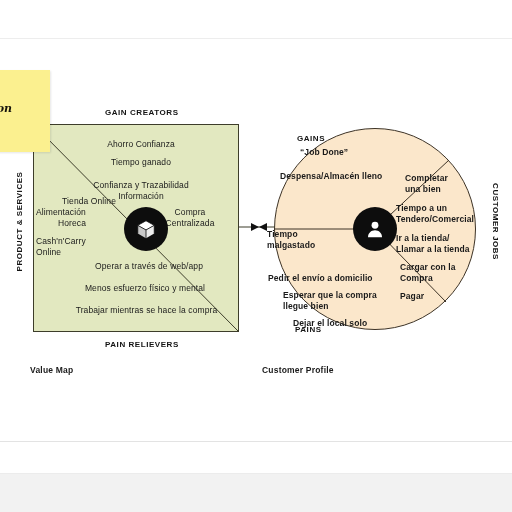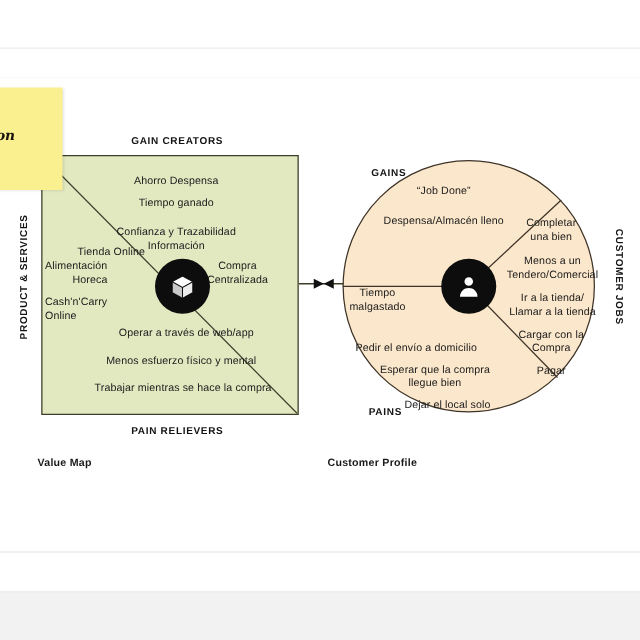--- a/index.html
+++ b/index.html
@@ -83,22 +83,23 @@
     left: 274px; top: 66px;
     width: 202px; height: 202px;
     pointer-events: none;
   }
 
   .ci-label {
     position: absolute;
     color: #1a1a1a;
     font-size: 8.5px;
     line-height: 12px;
-    text-align: center;
+    text-align: left;
     letter-spacing: 0.1px;
+    font-weight: bold;
   }
 
   
   .center-badge {
     position: absolute;
     width: 44px; height: 44px;
     border-radius: 50%;
     background: #0d0d0d;
     display: flex;
     align-items: center;
@@ -193,21 +194,21 @@
   <div class="footer-band"></div>
 
   <div id="stage">
 
     <div id="value-map-square">
       <svg width="204" height="206" viewBox="0 0 204 206">
         <line x1="0" y1="0" x2="204" y2="206" stroke="#3d3d2a" stroke-width="1"></line>
       </svg>
     </div>
 
-    <div class="sq-label" style="left:86px; top:76px; width:110px;">Ahorro Despensa</div>
+    <div class="sq-label" style="left:86px; top:76px; width:110px;">Ahorro Confianza</div>
     <div class="sq-label" style="left:86px; top:94px; width:110px;">Tiempo ganado</div>
     <div class="sq-label" style="left:76px; top:117px; width:130px;">Confianza y Trazabilidad</div>
     <div class="sq-label" style="left:76px; top:128px; width:130px;">Información</div>
     <div class="sq-label" style="left:150px; top:144px; width:80px;">Compra</div>
     <div class="sq-label" style="left:150px; top:155px; width:80px;">Centralizada</div>
 
     <div class="sq-label" style="left:36px; top:133px; width:80px; text-align:right;">Tienda Online</div>
     <div class="sq-label" style="left:36px; top:144px; width:80px; text-align:left;">Alimentación</div>
     <div class="sq-label" style="left:36px; top:155px; width:80px; text-align:left;margin-left:22px;">Horeca</div>
     <div class="sq-label" style="left:36px; top:173px; width:80px; text-align:left;">Cash'n'Carry</div>
@@ -235,21 +236,21 @@
       <line x1="101" y1="101" x2="175" y2="32" stroke="#3d3326" stroke-width="1"></line>
       <line x1="101" y1="101" x2="172" y2="174" stroke="#3d3326" stroke-width="1"></line>
       <line x1="101" y1="101" x2="0" y2="101" stroke="#3d3326" stroke-width="1"></line>
     </svg>
 
     <div class="ci-label" style="left:300px; top:84px; width:110px;">“Job Done”</div>
     <div class="ci-label" style="left:280px; top:108px; width:150px;">Despensa/Almacén lleno</div>
 
     <div class="ci-label" style="left:405px; top:110px; width:72px;">Completar</div>
     <div class="ci-label" style="left:405px; top:121px; width:72px;">una bien</div>
-    <div class="ci-label" style="left:396px; top:140px; width:92px;">Menos a un</div>
+    <div class="ci-label" style="left:396px; top:140px; width:92px;">Tiempo a un</div>
     <div class="ci-label" style="left:396px; top:151px; width:92px;">Tendero/Comercial</div>
     <div class="ci-label" style="left:396px; top:170px; width:92px;">Ir a la tienda/</div>
     <div class="ci-label" style="left:396px; top:181px; width:92px;">Llamar a la tienda</div>
     <div class="ci-label" style="left:400px; top:199px; width:82px;">Cargar con la</div>
     <div class="ci-label" style="left:400px; top:210px; width:82px;">Compra</div>
     <div class="ci-label" style="left:400px; top:228px; width:82px;">Pagar</div>
 
     <div class="ci-label" style="left:267px; top:166px; width:70px;">Tiempo</div>
     <div class="ci-label" style="left:267px; top:177px; width:70px;">malgastado</div>
     <div class="ci-label" style="left:268px; top:210px; width:130px;">Pedir el envío a domicilio</div>

